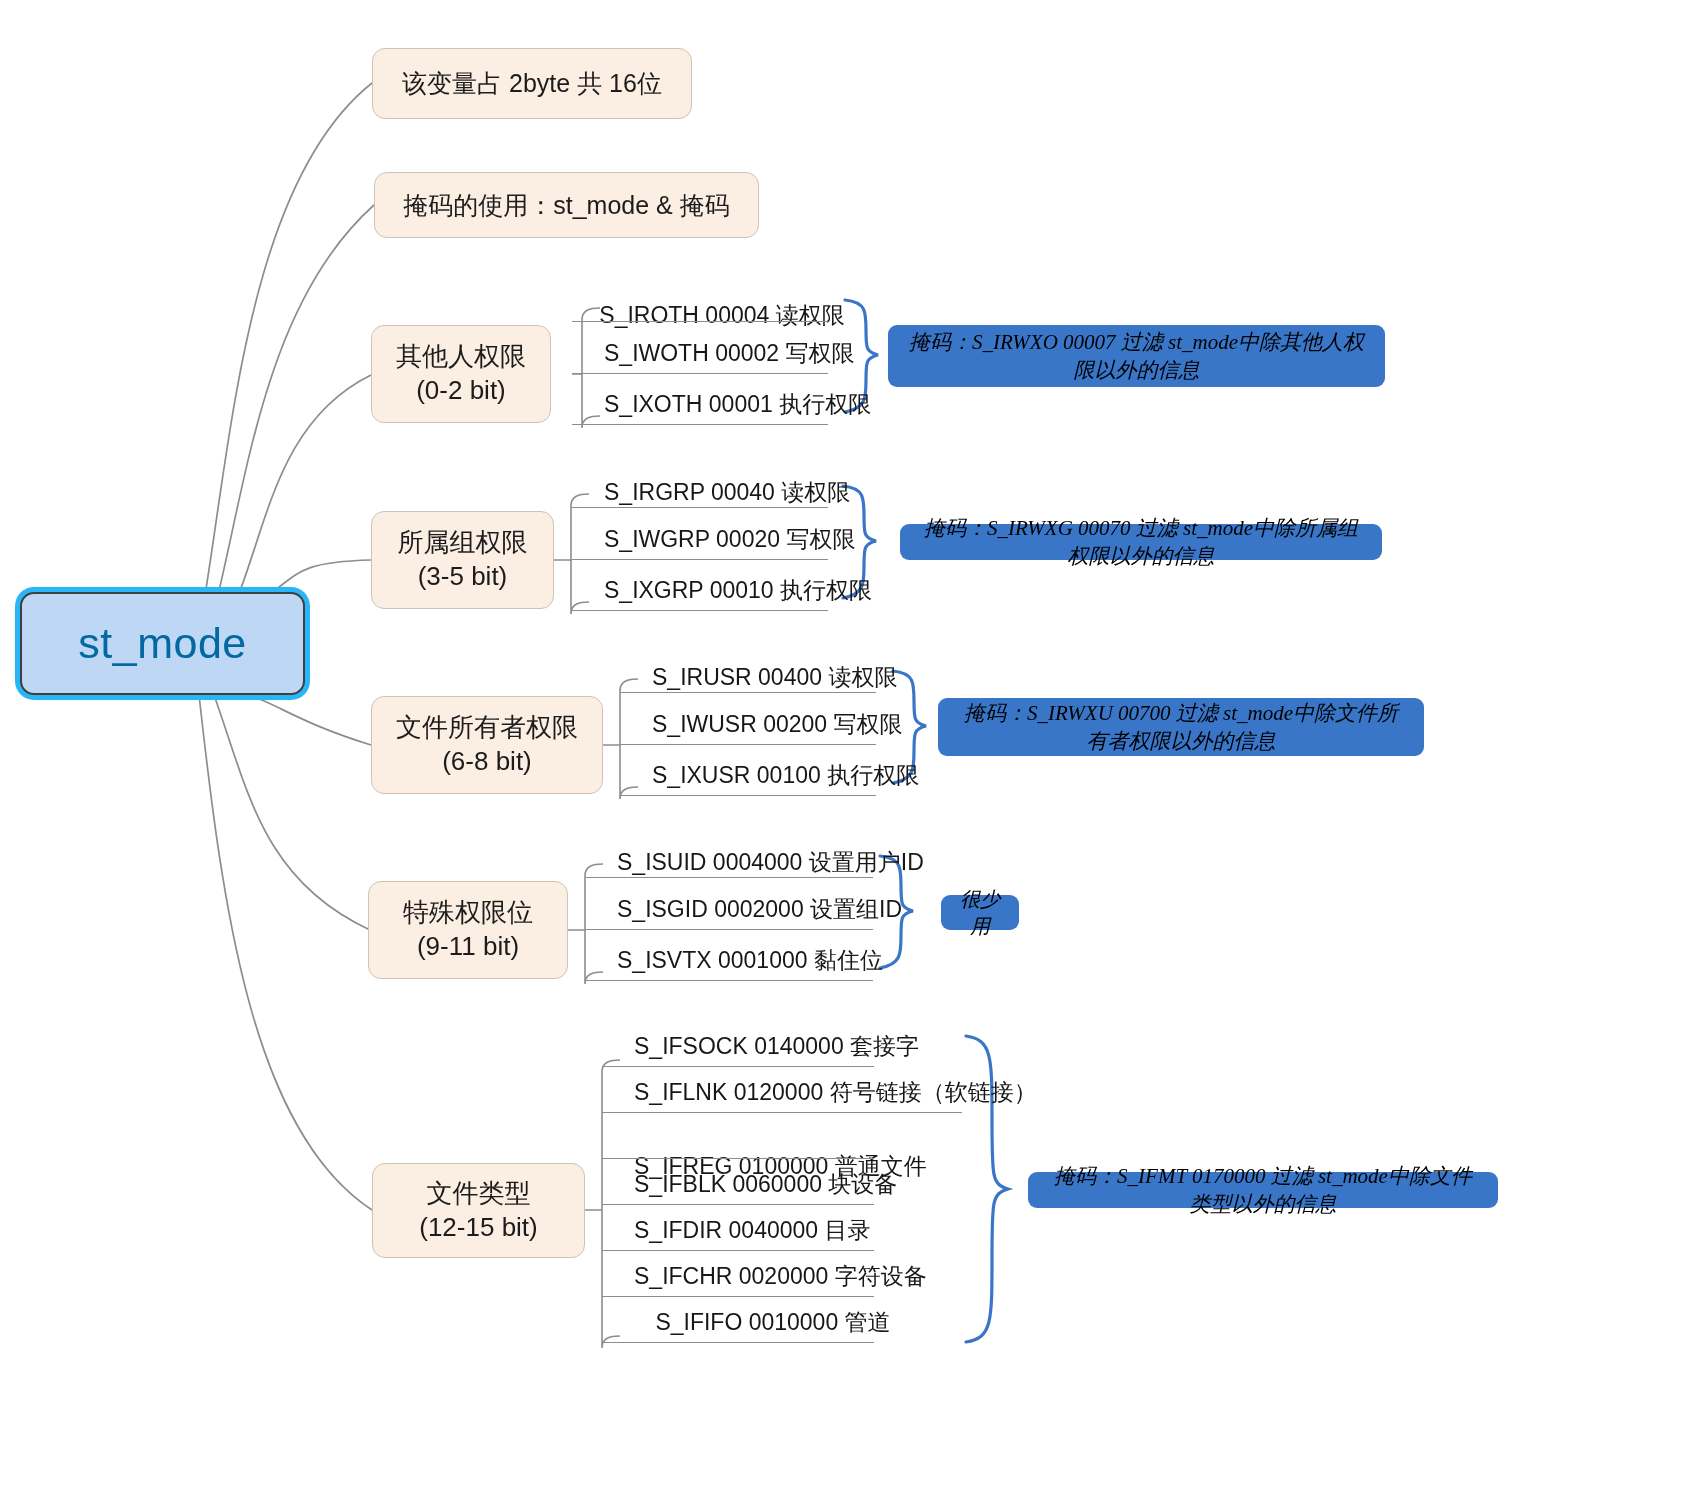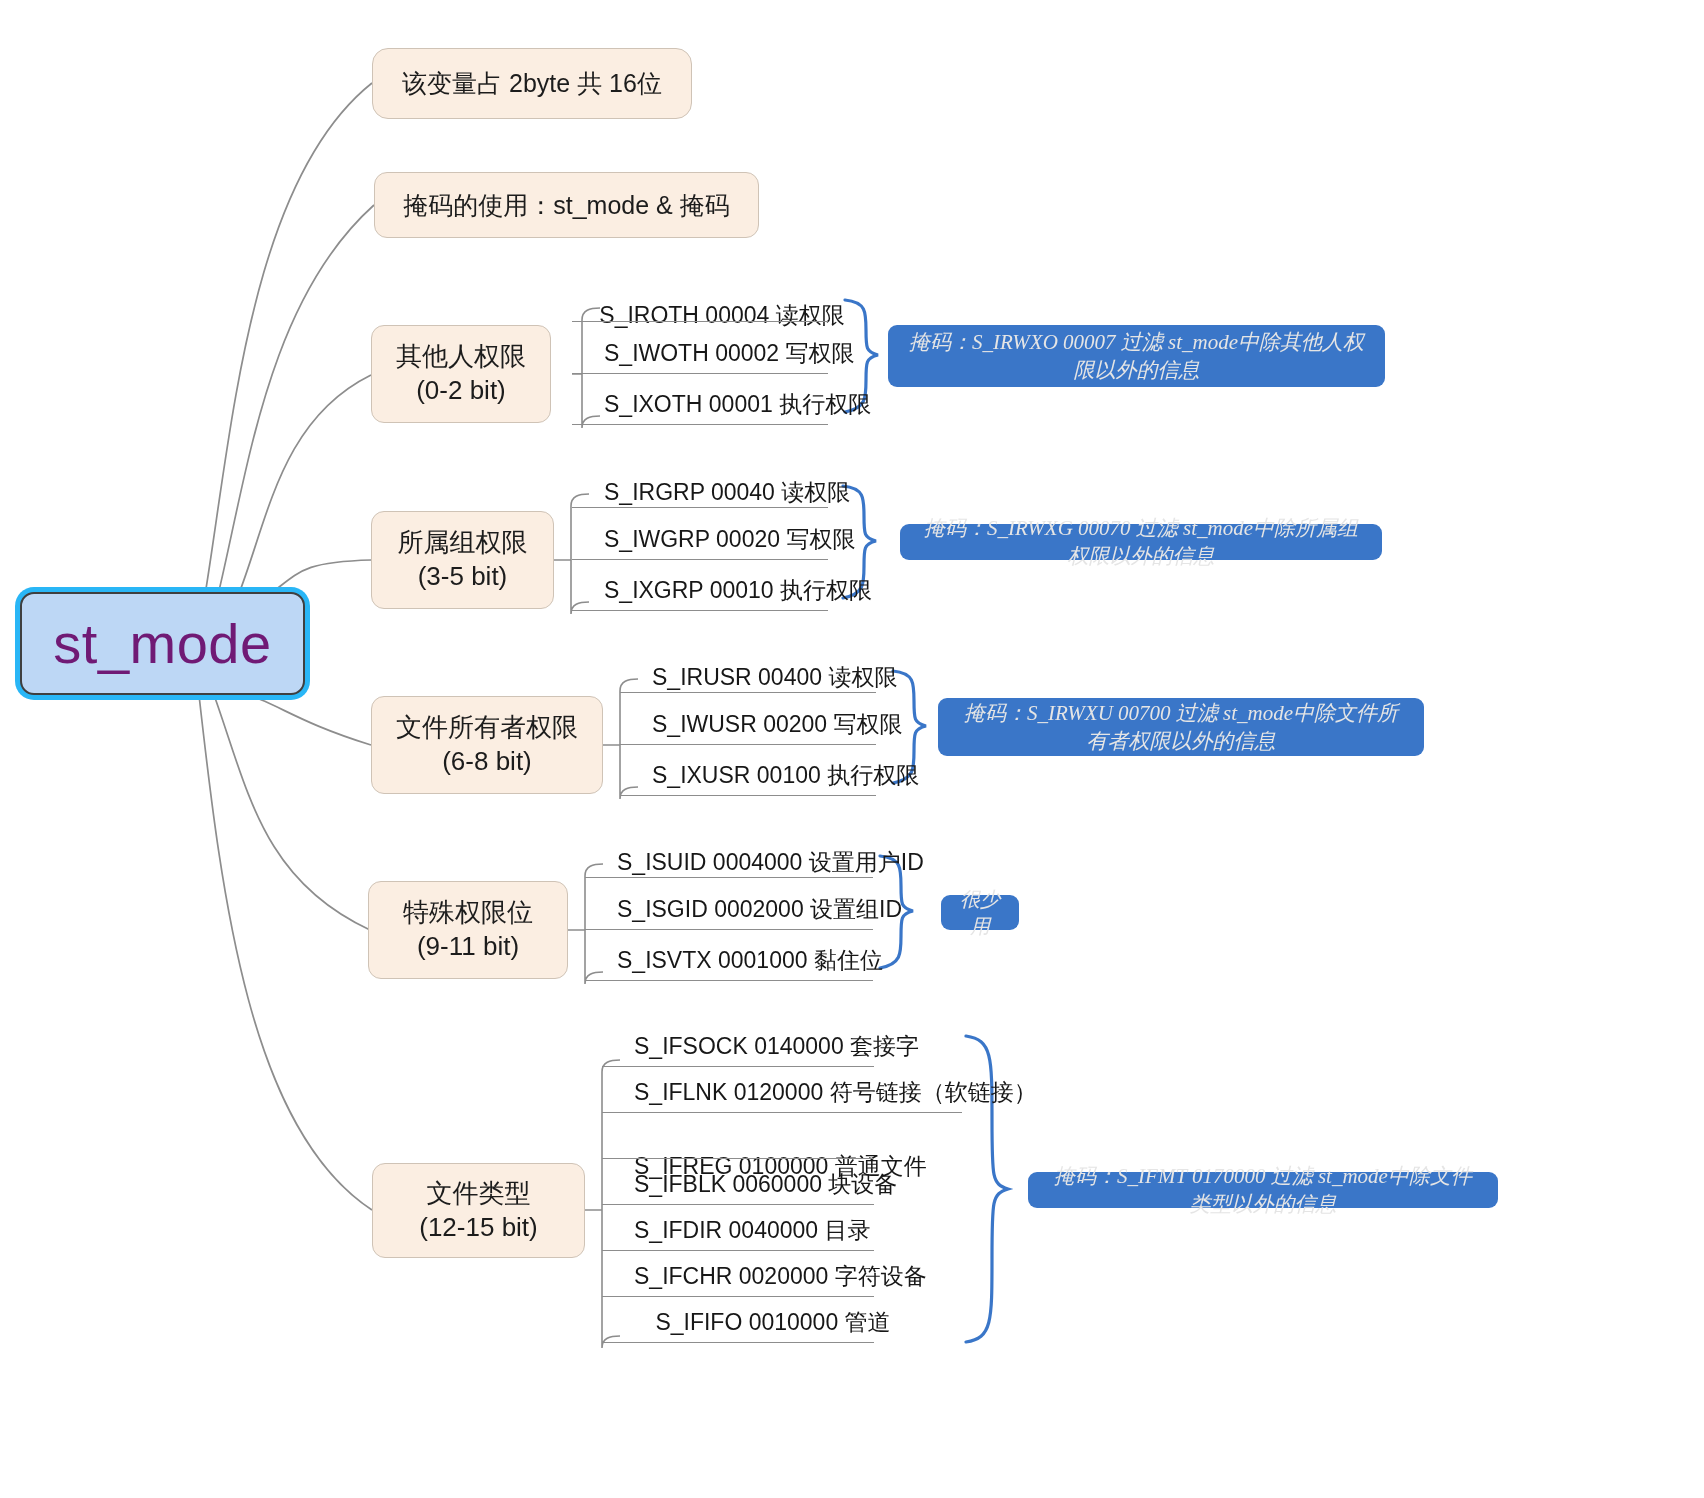--- a/index.html
+++ b/index.html
@@ -17,21 +17,21 @@
     position:absolute;
     left:20px;top:592px;width:285px;height:103px;
     background:#bdd7f5;
     border:2px solid #3f3f3f;
     border-radius:14px;
     box-sizing:border-box;
     box-shadow:0 0 0 5px #29b6f6;
     display:flex;align-items:center;justify-content:center;
   }
   .root-label{
-    color:#701a75;font-size:56px;letter-spacing:0.5px;
+    color:#0369a1;font-size:43px;letter-spacing:0.5px;
     font-family:"Liberation Sans","DejaVu Sans",sans-serif;
   }
 
   
   .note-box{
     position:absolute;
     background:#fbeee2;
     border:1px solid #cfc3b6;
     border-radius:13px;
     box-sizing:border-box;
@@ -71,21 +71,21 @@
   }
 
   
   .mask-box{
     position:absolute;
     background:#3a76c8;
     border-radius:9px;
     box-sizing:border-box;
     display:flex;align-items:center;justify-content:center;
     text-align:center;
-    color:#e5e5e5;
+    color:#000000;
     font-family:"Liberation Serif","DejaVu Serif",serif;
     font-style:italic;
     font-size:21px;
     line-height:1.34;
     padding:6px 16px;
   }
   .mask-box.small{font-size:20px;}
 </style>
 </head>
 <body>
@@ -134,21 +134,21 @@
                C 901,914 901,918 901,936 C 901,954 901,964 880,968"></path>
       <path d="M 966,1036 C 992,1040 992,1056 992,1120 C 992,1178 992,1184 1008,1189
                C 992,1194 992,1200 992,1258 C 992,1322 992,1338 966,1342"></path>
     </g>
   </svg>
 
   <div class="root-node">
     <span class="root-label">st_mode</span>
   </div>
 
-  <div class="note-box" style="left:372px;top:48px;width:320px;height:71px;border-radius:16px;">
+  <div class="note-box" style="left:372px;top:48px;width:320px;height:71px;">
     <span>该变量占 2byte 共 16位</span>
   </div>
 
   <div class="note-box" style="left:374px;top:172px;width:385px;height:66px;">
     <span>掩码的使用：st_mode &amp; 掩码</span>
   </div>
 
   <div class="branch-box" style="left:371px;top:325px;width:180px;height:98px;">
     <span class="l1">其他人权限</span>
     <span class="l2">(0-2 bit)</span>

